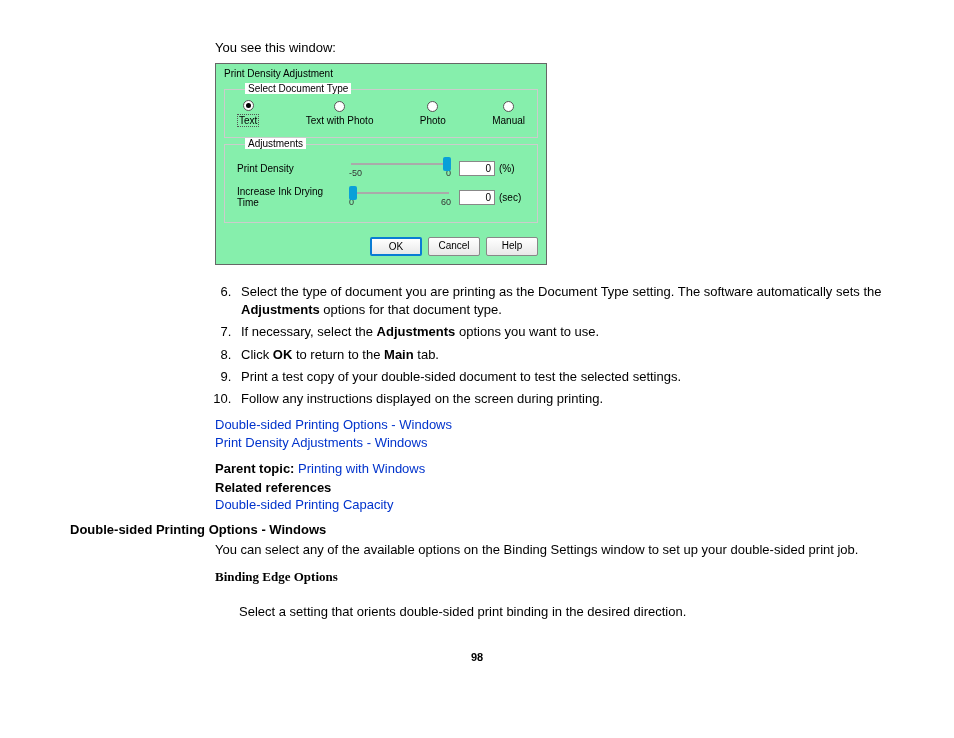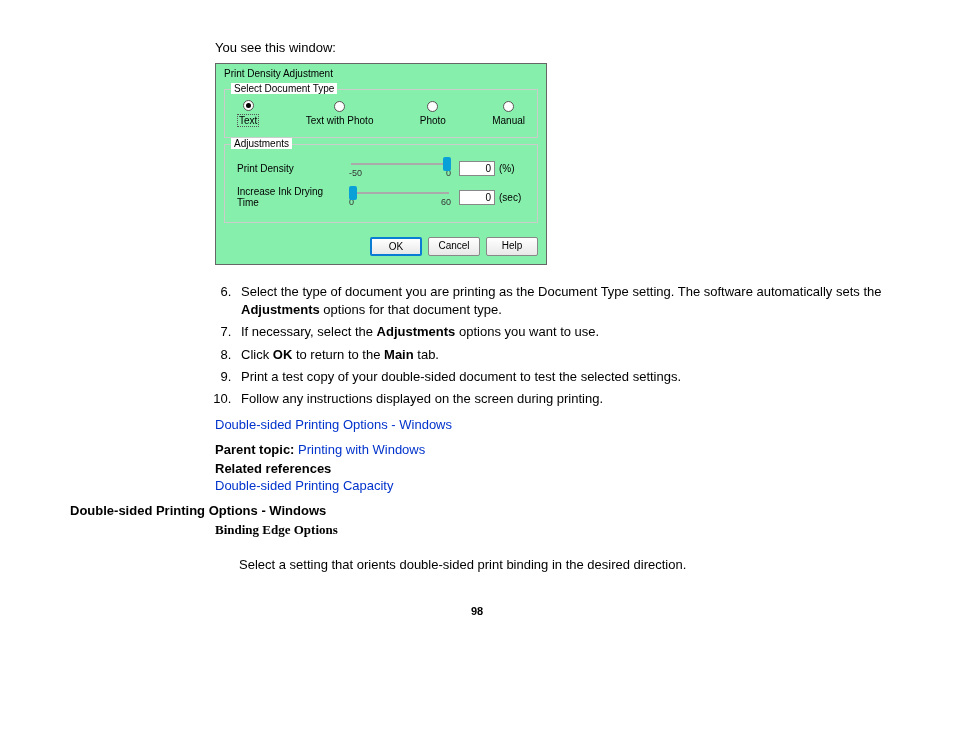--- a/index.html
+++ b/index.html
@@ -32,21 +32,21 @@
   }
   .group-box {
     margin: 6px 8px;
     border: 1px solid #ccc;
     padding: 10px 8px 10px 8px;
     position: relative;
   }
   .group-title {
     position: absolute;
     top: -7px;
-    left: 6px;
+    left: 20px;
     background: #fff;
     padding: 0 3px;
     font-size: 10px;
   }
   .radio-row {
     display: flex;
     justify-content: space-between;
     align-items: center;
     padding: 0 4px;
   }
@@ -279,30 +279,32 @@
     </li>
     <li>
       <span>Click </span><b>OK</b><span> to return to the </span><b>Main</b><span> tab.</span>
     </li>
     <li>Print a test copy of your double-sided document to test the selected settings.</li>
     <li>Follow any instructions displayed on the screen during printing.</li>
   </ol>
 
   <div class="links-block">
     <div class="link">Double-sided Printing Options - Windows</div>
+    <div class="link">Print Density Adjustments - Windows</div>
   </div>
 
   <div class="parent-row">
     <span class="parent-topic">Parent topic: </span><span class="link">Printing with Windows</span>
   </div>
 
   <div class="related-row related-refs">Related references</div>
   <div class="link">Double-sided Printing Capacity</div>
 </div>
 
 <div class="section-heading page-left-heading">Double-sided Printing Options - Windows</div>
 
 <div class="content-indent">
+  <div class="body-para">You can select any of the available options on the Binding Settings window to set up your double-sided print job.</div>
   <div class="sub-heading">Binding Edge Options</div>
   <div class="sub-body">Select a setting that orients double-sided print binding in the desired direction.</div>
 </div>
 
 <div class="page-num">98</div>
 
 </body></html>

